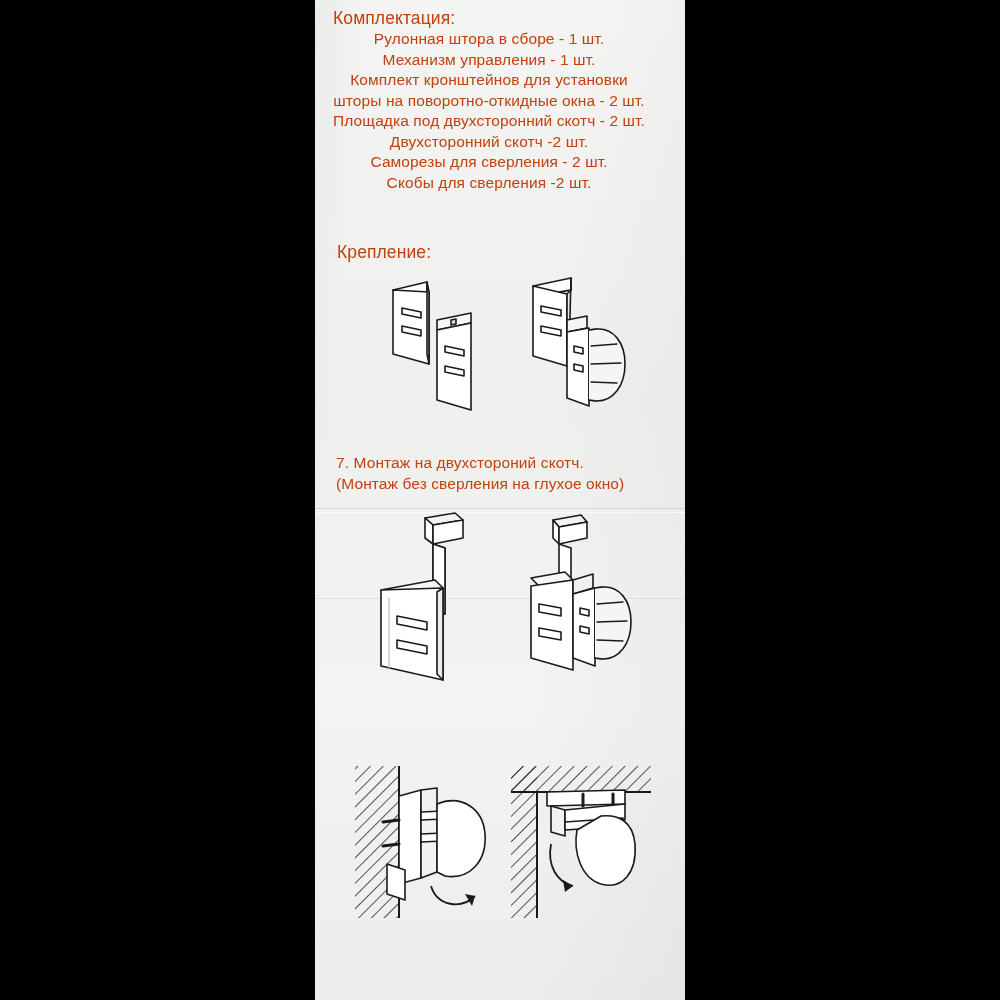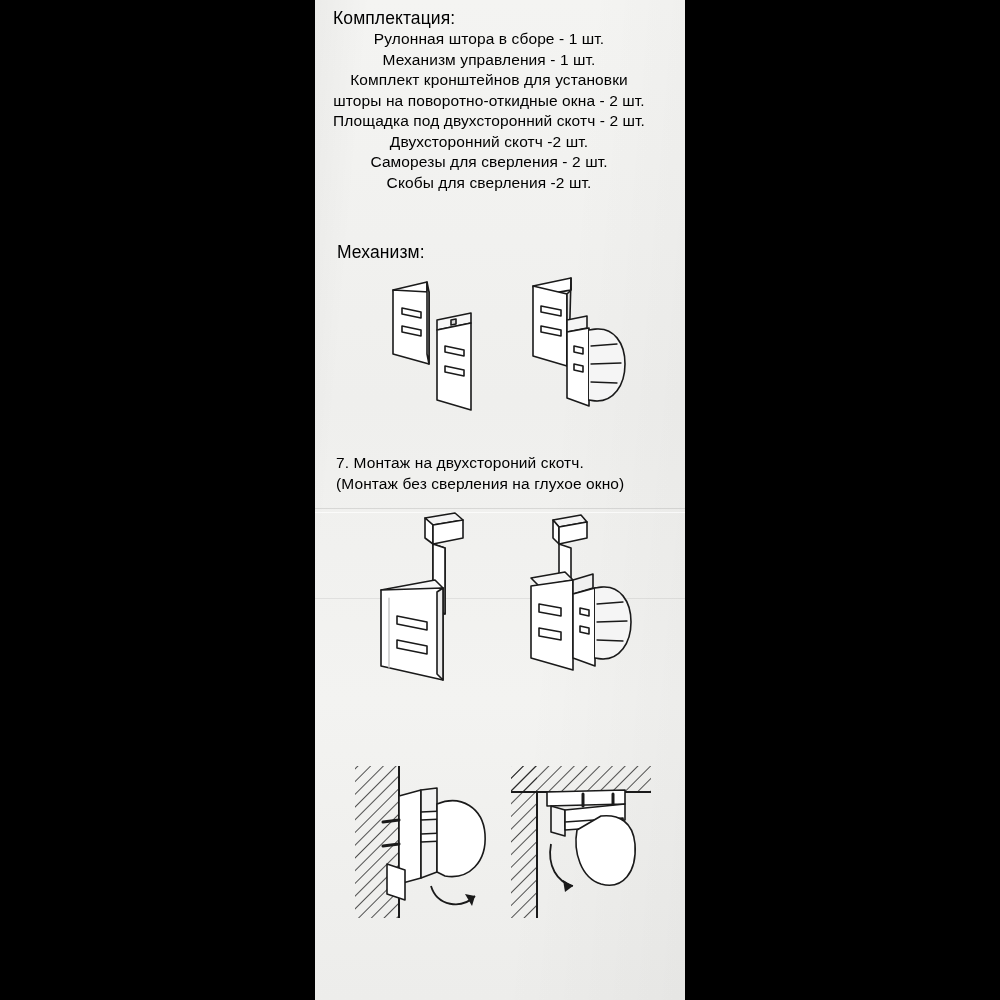--- a/index.html
+++ b/index.html
@@ -35,21 +35,21 @@
     height: 1px;
     background: rgba(0,0,0,0.13);
     left: 0; right: 0;
   }
   .crease.c1 { top: 508px; background: rgba(0,0,0,0.10); }
   .crease.c2 { top: 512px; background: rgba(255,255,255,0.7); }
   .crease.c3 { top: 598px; background: rgba(0,0,0,0.07); }
 
   .txt {
     position: absolute;
-    color: #000000;
+    color: #c2410c;
     font-size: 15.5px;
     line-height: 20.5px;
     white-space: pre-line;
     letter-spacing: 0.1px;
   }
   .heading {
     font-size: 17.5px;
     line-height: 22px;
   }
   #title-komplekt { left: 18px; top: 7px; }
@@ -77,21 +77,21 @@
 
   <div class="txt" id="list-komplekt">Рулонная штора в сборе - 1 шт.
 Механизм управления - 1 шт.
 Комплект кронштейнов для установки
 шторы на поворотно-откидные окна - 2 шт.
 Площадка под двухсторонний скотч - 2 шт.
 Двухсторонний скотч -2 шт.
 Саморезы для сверления - 2 шт.
 Скобы для сверления -2 шт.</div>
 
-  <div class="txt heading" id="title-kreplenie">Механизм:</div>
+  <div class="txt heading" id="title-kreplenie">Крепление:</div>
 
   <svg class="fig" id="fig1" viewBox="0 0 350 175">
     <g fill="#ffffff" stroke="#1a1a1a" stroke-width="1.6" stroke-linejoin="round" stroke-linecap="round">
 
       <path d="M68 22 L102 14 L102 24 C92 26 80 28 72 32 Z"></path>
       <path d="M68 22 L68 86 L104 96 L104 24 Z" fill="#ffffff"></path>
       <path d="M102 14 L104 24 L104 96 L102 86 Z" fill="#eaeaea"></path>
       <path d="M77 40 L96 44 L96 50 L77 46 Z" fill="#ffffff"></path>
       <path d="M77 58 L96 62 L96 68 L77 64 Z" fill="#ffffff"></path>
 

